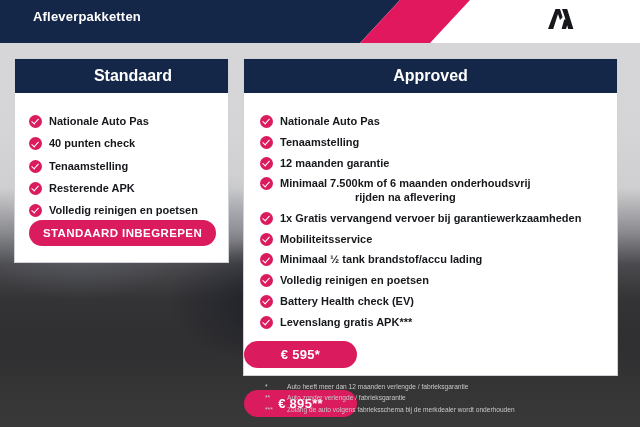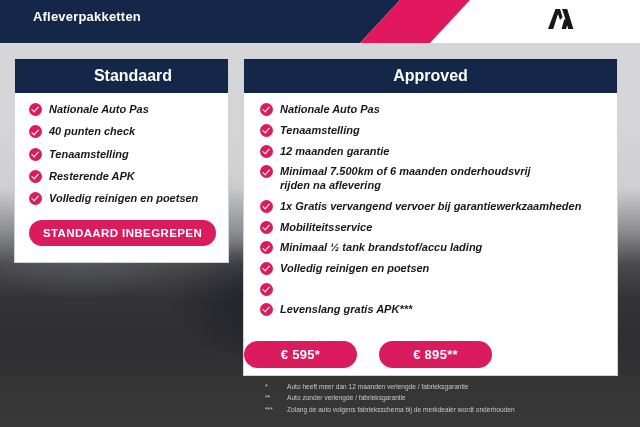--- a/index.html
+++ b/index.html
@@ -101,21 +101,21 @@
   .card-head {
     background: #152748;
     color: #ffffff;
     text-align: center;
     font-weight: bold;
     box-sizing: border-box;
   }
   .card-std .card-head  { height: 34px; line-height: 34px; font-size: 16px; padding-left: 23px; }
   .card-appr .card-head { height: 34px; line-height: 34px; font-size: 16px; text-align: center; }
 
-  .card-body { padding: 10px 0 0 0; font-style: italic; }
+  .card-body { padding: 22px 0 0 0; }
 
   ul.feats {
     list-style: none;
     margin: 0;
     padding: 0;
   }
   ul.feats li {
     display: flex;
     align-items: flex-start;
     gap: 7px;
@@ -140,21 +140,21 @@
   .check::after {
     content: "";
     position: absolute;
     left: 4px; top: 2.3px;
     width: 3.2px; height: 6.2px;
     border: solid #ffffff;
     border-width: 0 1.8px 1.8px 0;
     transform: rotate(42deg);
   }
   .feat-text { display: block; }
-  .feat-text .wrap2 { display: block; margin-left: 0; }
+  .feat-text .wrap2 { display: block; margin-left: 0; text-align: center; }
 
   
   .std-btn {
     position: absolute;
     left: 14px; top: 161px;
     width: 187px; height: 26px;
     border: 0;
     border-radius: 13px;
     background: #da1b5e;
     color: #ffffff;
@@ -163,22 +163,23 @@
     font-weight: bold;
     letter-spacing: 0.4px;
     cursor: pointer;
   }
 
   .price-row {
     position: absolute;
     left: 0; top: 282px;
     width: 100%;
     display: flex;
-    justify-content: flex-start;
+    justify-content: center;
     gap: 22px;
+    flex-direction: column;
   }
   .price-btn {
     width: 113px; height: 27px;
     border: 0;
     border-radius: 13.5px;
     background: #da1b5e;
     color: #ffffff;
     font-family: "Liberation Sans", sans-serif;
     font-size: 13px;
     font-weight: bold;
@@ -282,20 +283,21 @@
         <li>
           <span class="check"></span>
           <span class="feat-text">Minimaal ½ tank brandstof/accu lading</span>
         </li>
         <li>
           <span class="check"></span>
           <span class="feat-text">Volledig reinigen en poetsen</span>
         </li>
         <li>
           <span class="check"></span>
+          <span class="feat-text">Battery Health check (EV)</span>
         </li>
         <li>
           <span class="check"></span>
           <span class="feat-text">Levenslang gratis APK***</span>
         </li>
       </ul>
     </div>
 
     <div class="price-row">
       <button class="price-btn">€ 595*</button>

